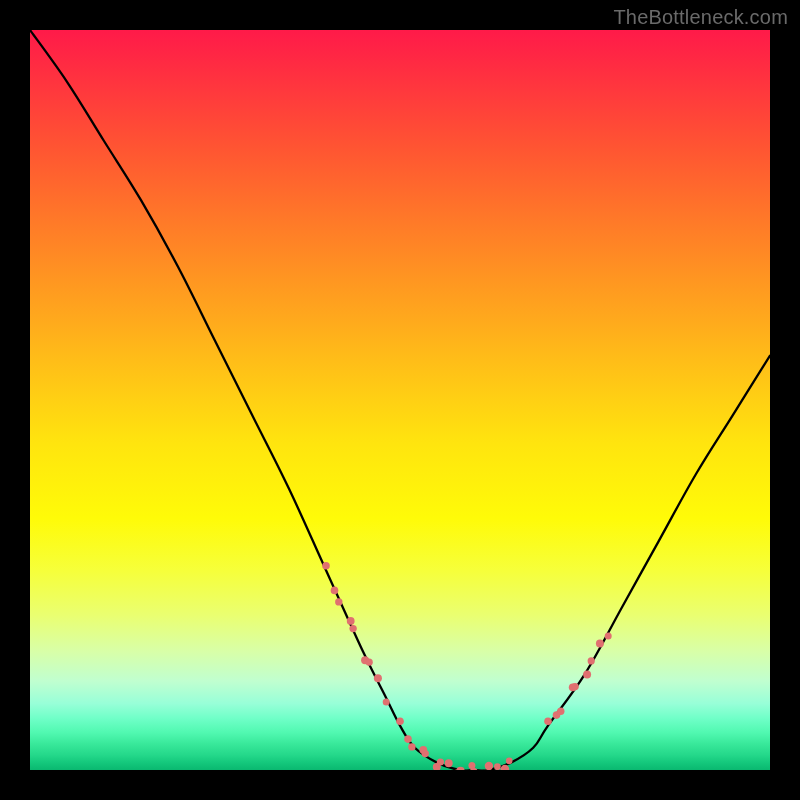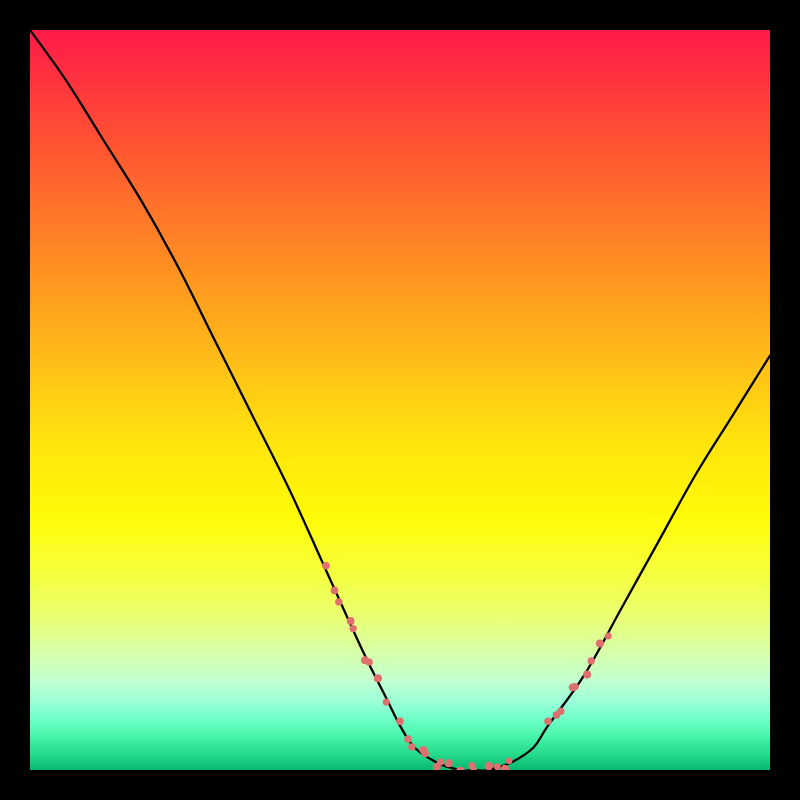--- a/index.html
+++ b/index.html
@@ -62,20 +62,21 @@
     left: 0;
     top: 0;
     width: 740px;
     height: 740px;
   }
 </style>
 </head>
 <body>
 
 <div class="frame">
+  <div class="watermark">TheBottleneck.com</div>
   <div class="plot">
     <svg class="curve" viewBox="0 0 740 740" preserveAspectRatio="none">
       <path id="curve-path" fill="none" stroke="#000" stroke-width="2.3" stroke-linecap="round" d="M 0 0 C 6.66 9.323999999999991, 23.68 31.819999999999954, 37 51.799999999999955 C 50.32 71.77999999999996, 60.68 89.688, 74 111 C 87.32 132.31199999999998, 97.68 147.55599999999993, 111 170.19999999999993 C 124.32 192.84399999999994, 134.68 211.49199999999993, 148 236.79999999999995 C 161.32 262.10799999999995, 171.68 284.16, 185 310.8 C 198.32 337.44, 208.68 358.16, 222 384.8 C 235.32 411.44, 245.68 430.82800000000003, 259 458.8 C 272.32 486.772, 282.68 510.8960000000001, 296 540.2 C 309.32 569.504, 322.344 598.956, 333 621.6 C 343.656 644.244, 348.53999999999996 652.68, 355.2 666 C 361.86 679.32, 364.67199999999997 686.2760000000001, 370 695.6 C 375.32800000000003 704.924, 378.14 711.14, 384.8 717.8 C 391.46000000000004 724.4599999999999, 399.00800000000004 728.604, 407.00000000000006 732.6 C 414.9920000000001 736.596, 422.54 738.668, 429.2 740 C 435.85999999999996 741.332, 438.67199999999997 740, 444 740 C 449.32800000000003 740, 452.14 741.332, 458.8 740 C 465.46000000000004 738.668, 473.008 736.596, 481 732.6 C 488.992 728.604, 496.54 724.4599999999999, 503.20000000000005 717.8 C 509.86000000000007 711.14, 508.676 708.9200000000001, 518 695.6 C 527.324 682.28, 541.68 665.112, 555 643.8 C 568.32 622.4879999999999, 578.68 601.176, 592 577.2 C 605.32 553.224, 615.68 534.576, 629 510.6 C 642.32 486.624, 652.68 466.644, 666 444 C 679.32 421.356, 689.68 406.112, 703 384.8 C 716.32 363.488, 733.34 336.256, 740 325.59999999999997"></path>
       <g id="markers">
           <circle cx="296.0" cy="535.8" r="3.8" fill="#e07070"></circle>
           <circle cx="304.5" cy="560.4" r="3.8" fill="#e07070"></circle>
           <circle cx="308.8" cy="571.9" r="3.7" fill="#e07070"></circle>
           <circle cx="320.7" cy="590.9" r="3.9" fill="#e07070"></circle>
           <circle cx="323.1" cy="598.6" r="3.7" fill="#e07070"></circle>
           <circle cx="335.1" cy="630.2" r="4.0" fill="#e07070"></circle>

